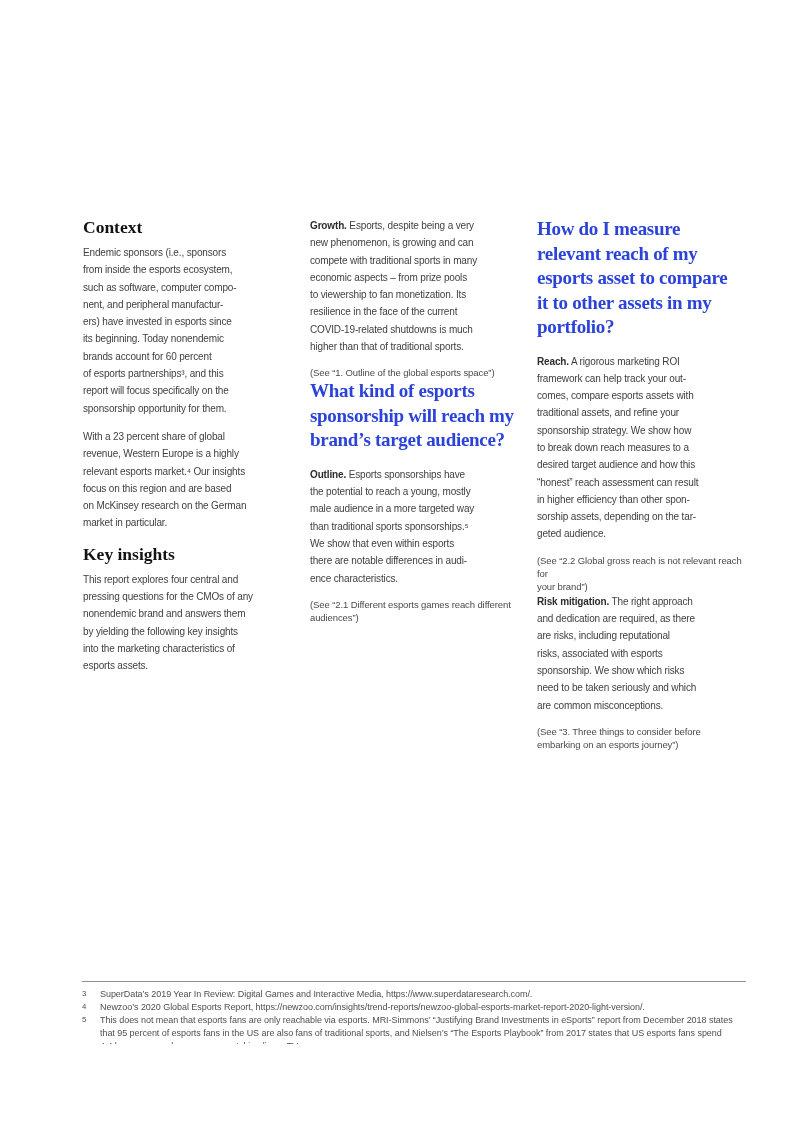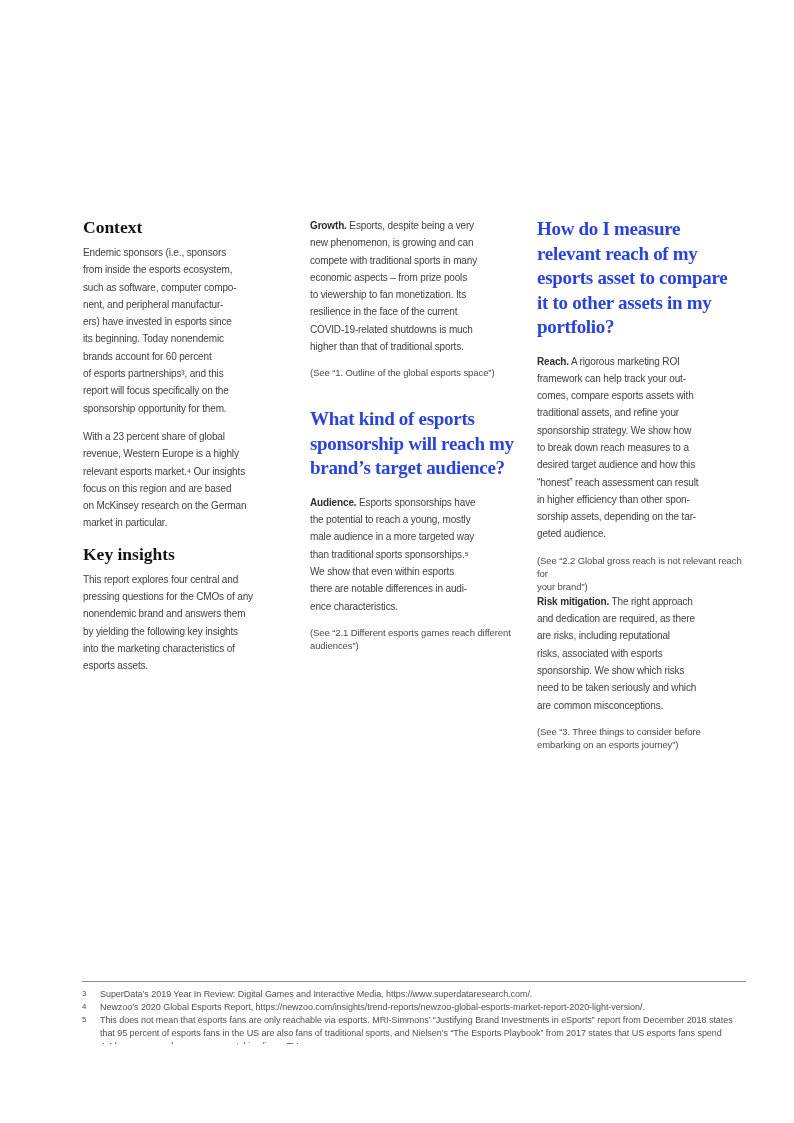--- a/index.html
+++ b/index.html
@@ -25,21 +25,21 @@
   .note {
     font-size:9.5px; line-height:13px; letter-spacing:-0.1px;
     color:#4a4a4a; margin:0; white-space:pre-line;
   }
 
   .q {
     font-family:"Liberation Serif","DejaVu Serif",serif; font-weight:700;
     font-size:19px; line-height:24.5px; letter-spacing:-0.3px;
     color:#2b43d9; margin:0 0 13px 0; white-space:pre-line;
   }
-  .q.later { margin-top:28px; }
+  .q.later { }
 
   .footnotes {
     position:absolute; left:82px; top:981px; width:664px;
     border-top:1px solid #8f8f8f; padding-top:6px;
   }
   .fn { display:flex; }
   .fn-num { flex:0 0 18px; font-size:7.8px; color:#4f4f4f; padding-top:1px; }
   .fn-text {
     flex:1 1 auto; font-size:9px; line-height:13px; letter-spacing:-0.05px;
     color:#4f4f4f; white-space:pre-line;
@@ -89,21 +89,21 @@
 compete with traditional sports in many
 economic aspects – from prize pools
 to viewership to fan monetization. Its
 resilience in the face of the current
 COVID-19-related shutdowns is much
 higher than that of traditional sports.</span></p>
       <p class="note">(See “1. Outline of the global esports space”)</p>
       <h3 class="q later">What kind of esports
 sponsorship will reach my
 brand’s target audience?</h3>
-      <p class="body"><strong>Audience.</strong><span> Esports sponsorships have
+      <p class="body"><strong>Outline.</strong><span> Esports sponsorships have
 the potential to reach a young, mostly
 male audience in a more targeted way
 than traditional sports sponsorships.⁵
 We show that even within esports
 there are notable differences in audi-
 ence characteristics.</span></p>
       <p class="note">(See “2.1 Different esports games reach different
 audiences”)</p>
     </div>
 

